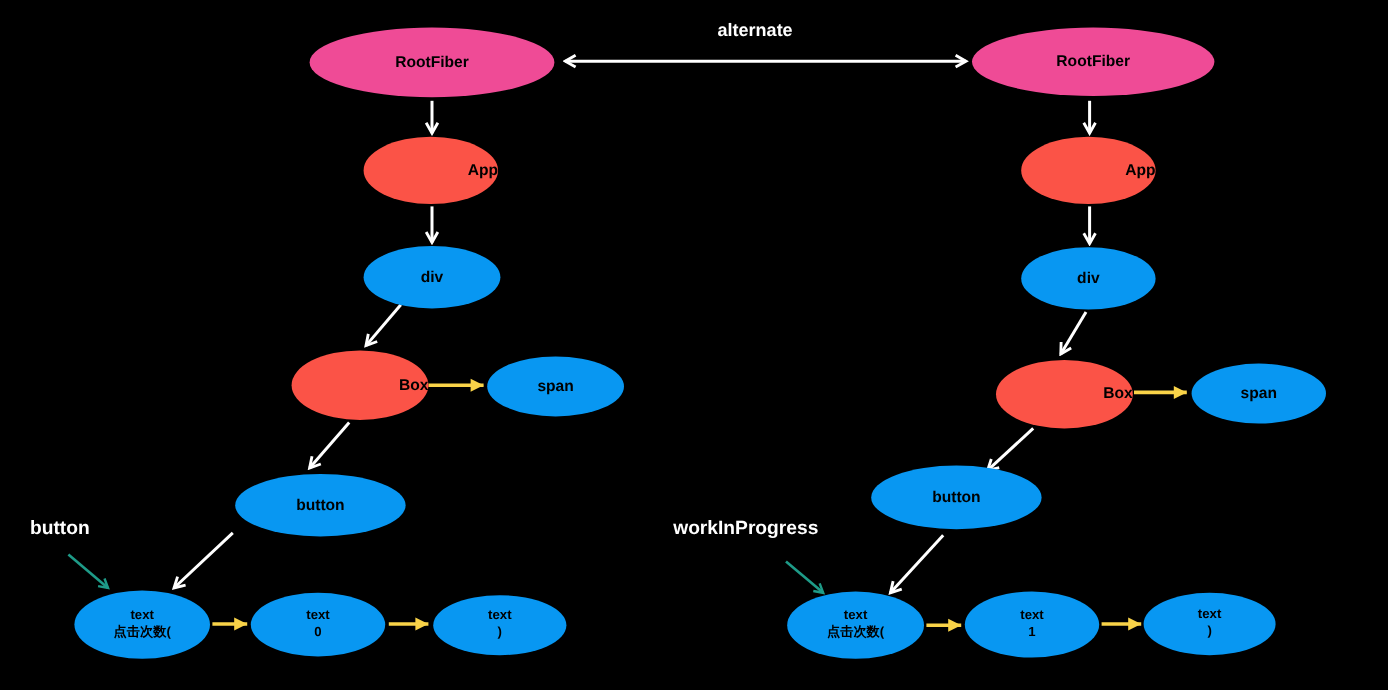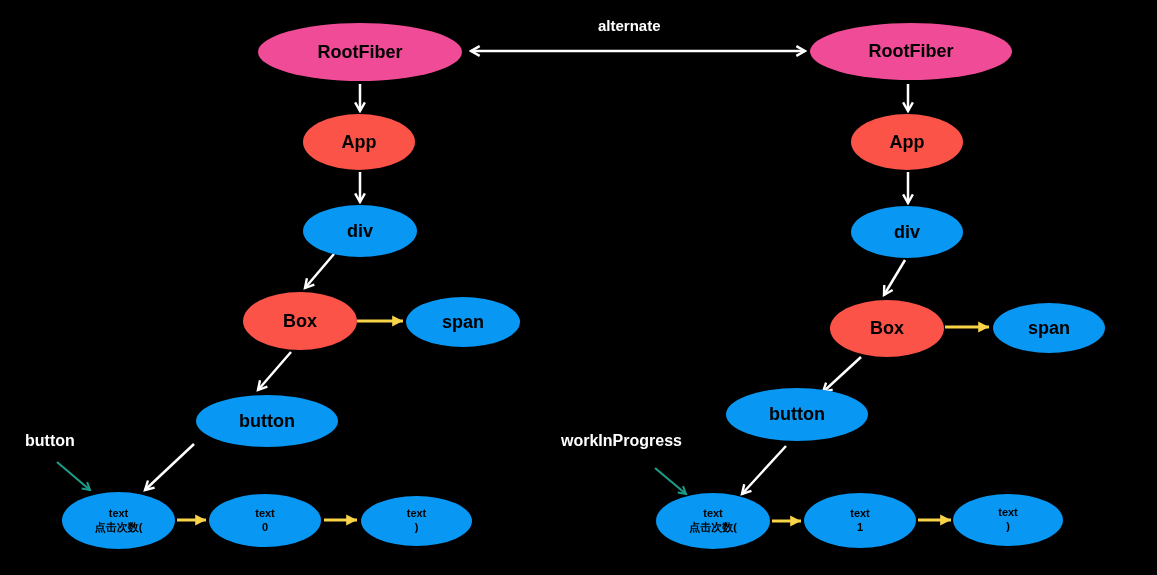--- a/index.html
+++ b/index.html
@@ -33,26 +33,26 @@
   .edge-child   { stroke: var(--child-arrow);   stroke-width: 2.5; fill: none; }
   .edge-sibling { stroke: var(--sibling-arrow); stroke-width: 3;   fill: none; }
   .edge-pointer { stroke: var(--pointer-arrow); stroke-width: 2.2; fill: none; }
   .node {
     position: absolute;
     border-radius: 50%;
     display: flex; flex-direction: column;
     align-items: center; justify-content: center;
     color: var(--node-text);
     font-weight: bold;
-    font-size: 18px;
+    font-size: 13px;
     text-align: center;
     line-height: 1.25;
   }
   .node.root { background: var(--root-node); }
-  .node.comp { background: var(--component-node); }
+  .node.comp { background: var(--component-node); align-items: flex-end; }
   .node.host { background: var(--host-node); }
   .node.small { font-size: 11px; text-align: center; }
   .float-label {
     position: absolute;
     color: var(--label-text);
     font-weight: bold;
     white-space: nowrap;
   }
   .lbl-alternate { font-size: 15px; }
   .lbl-pointer { font-size: 16px; }

